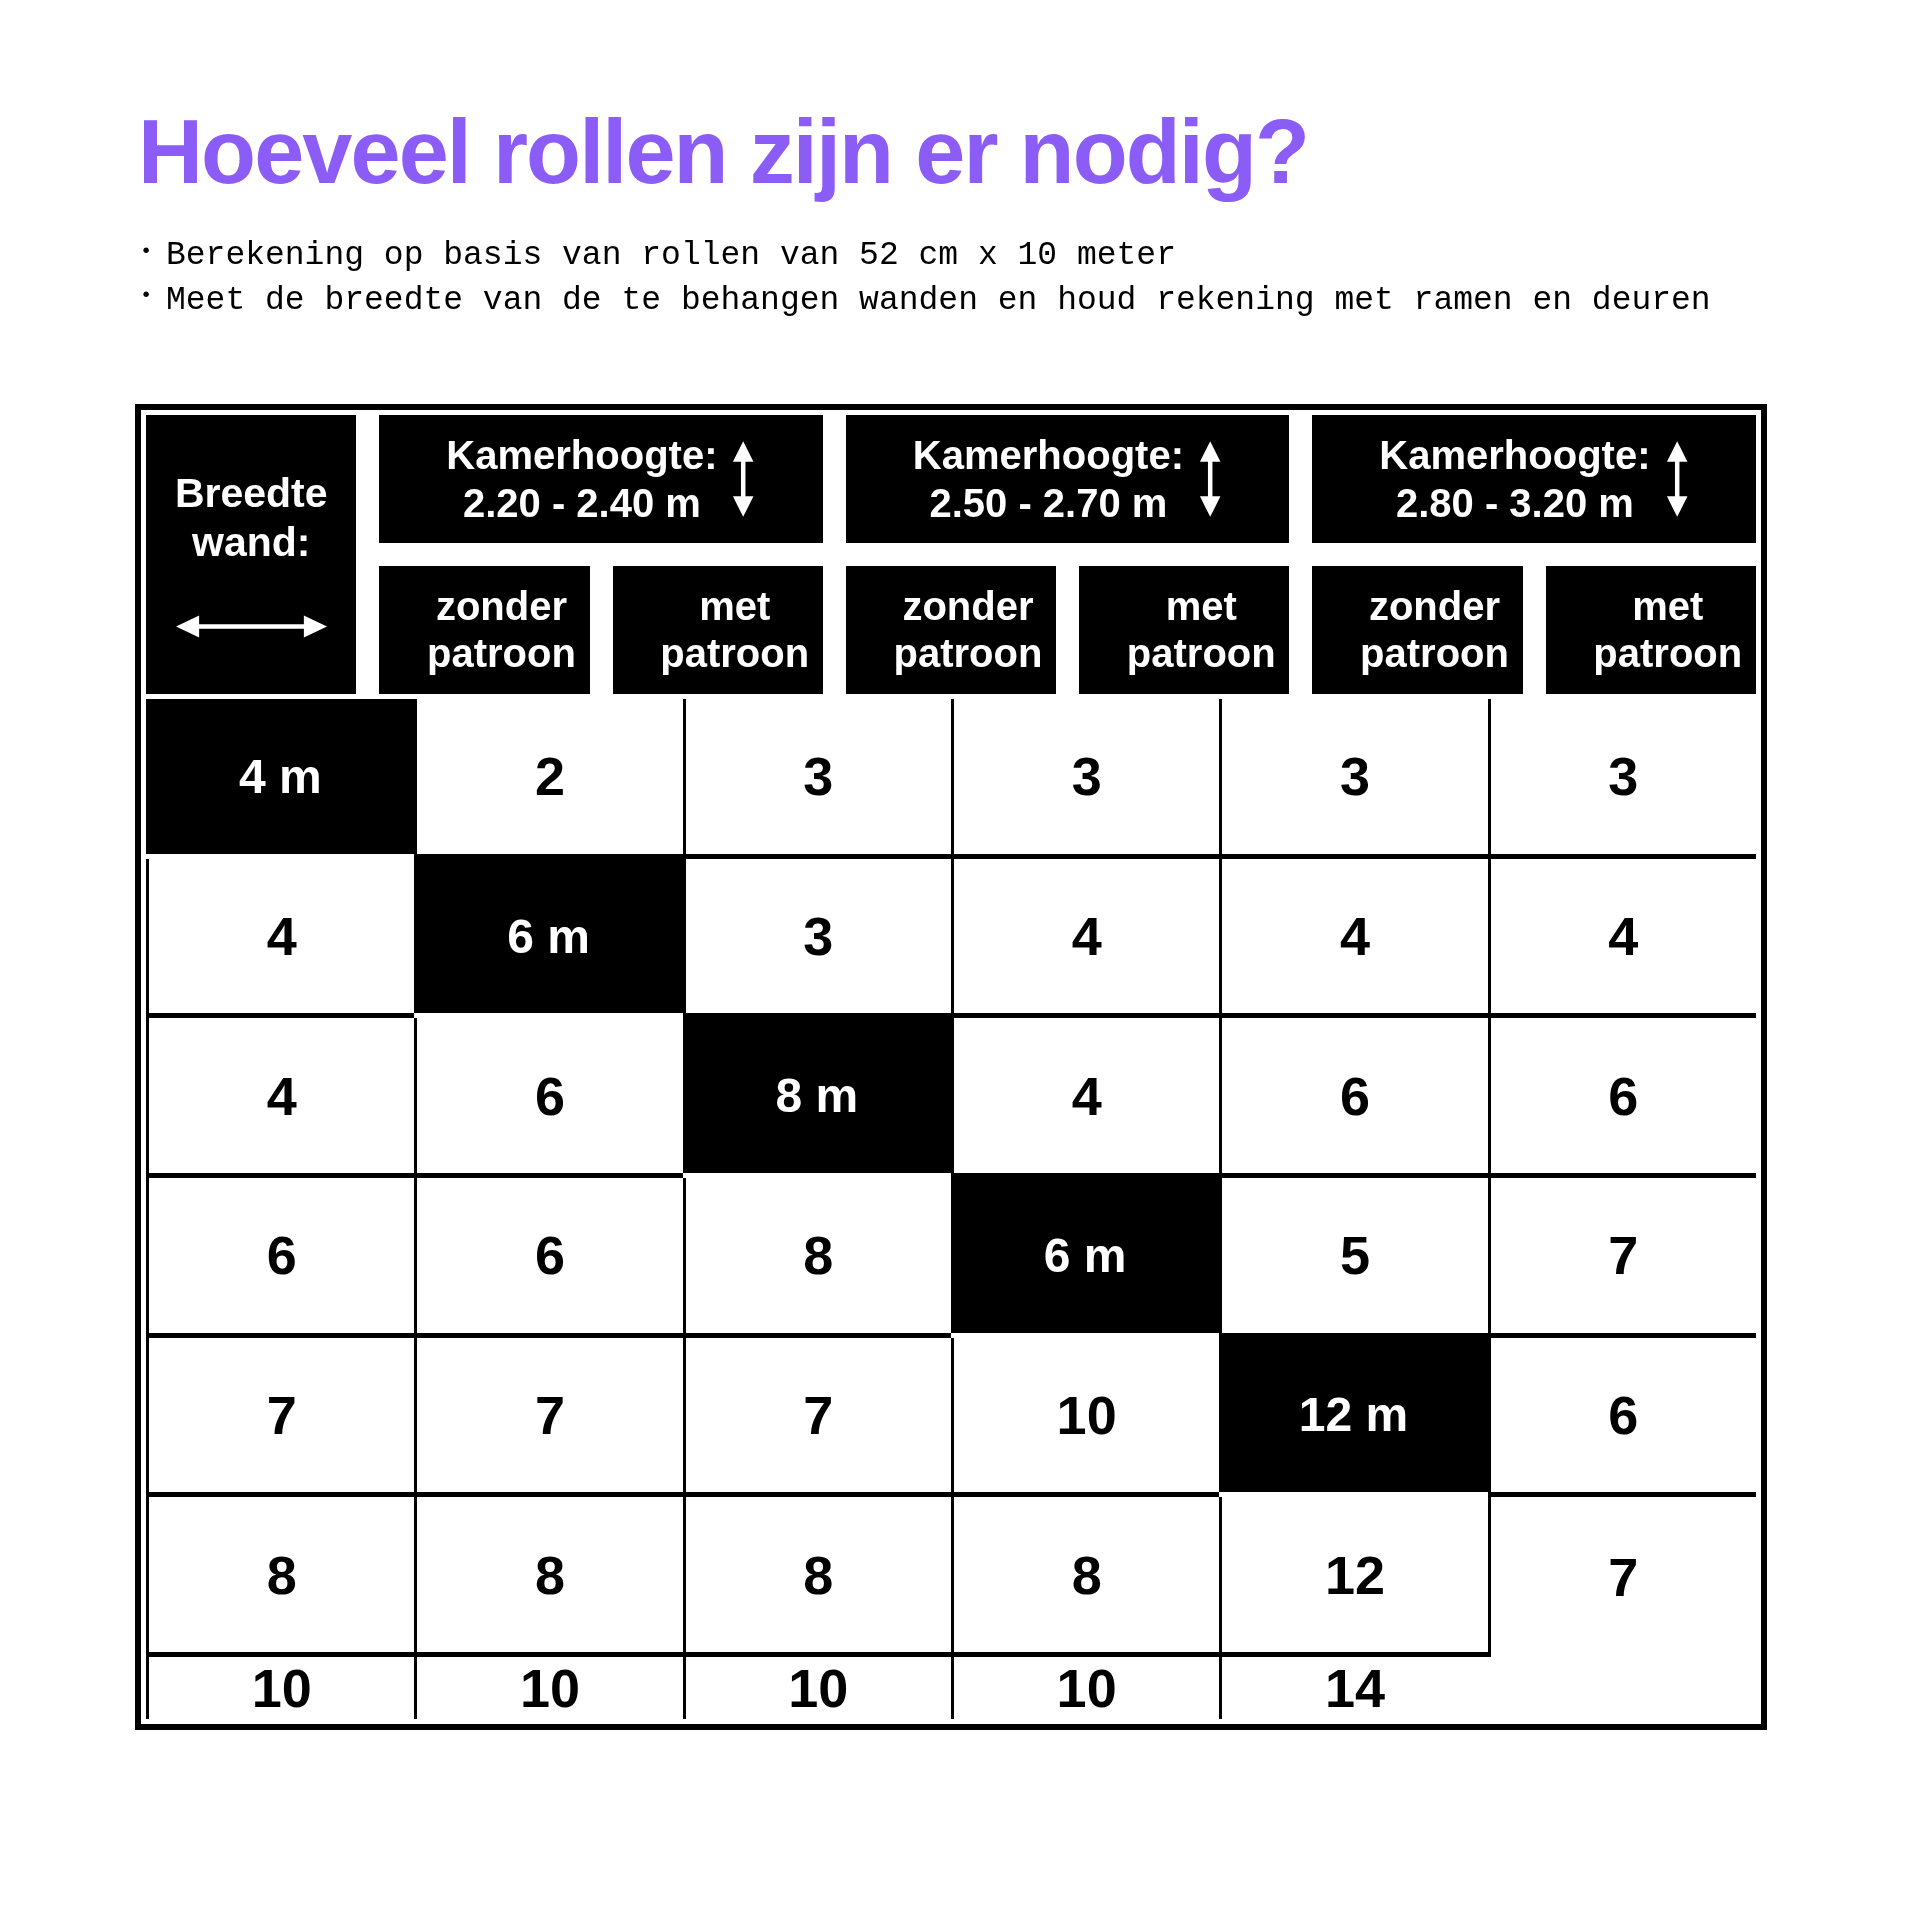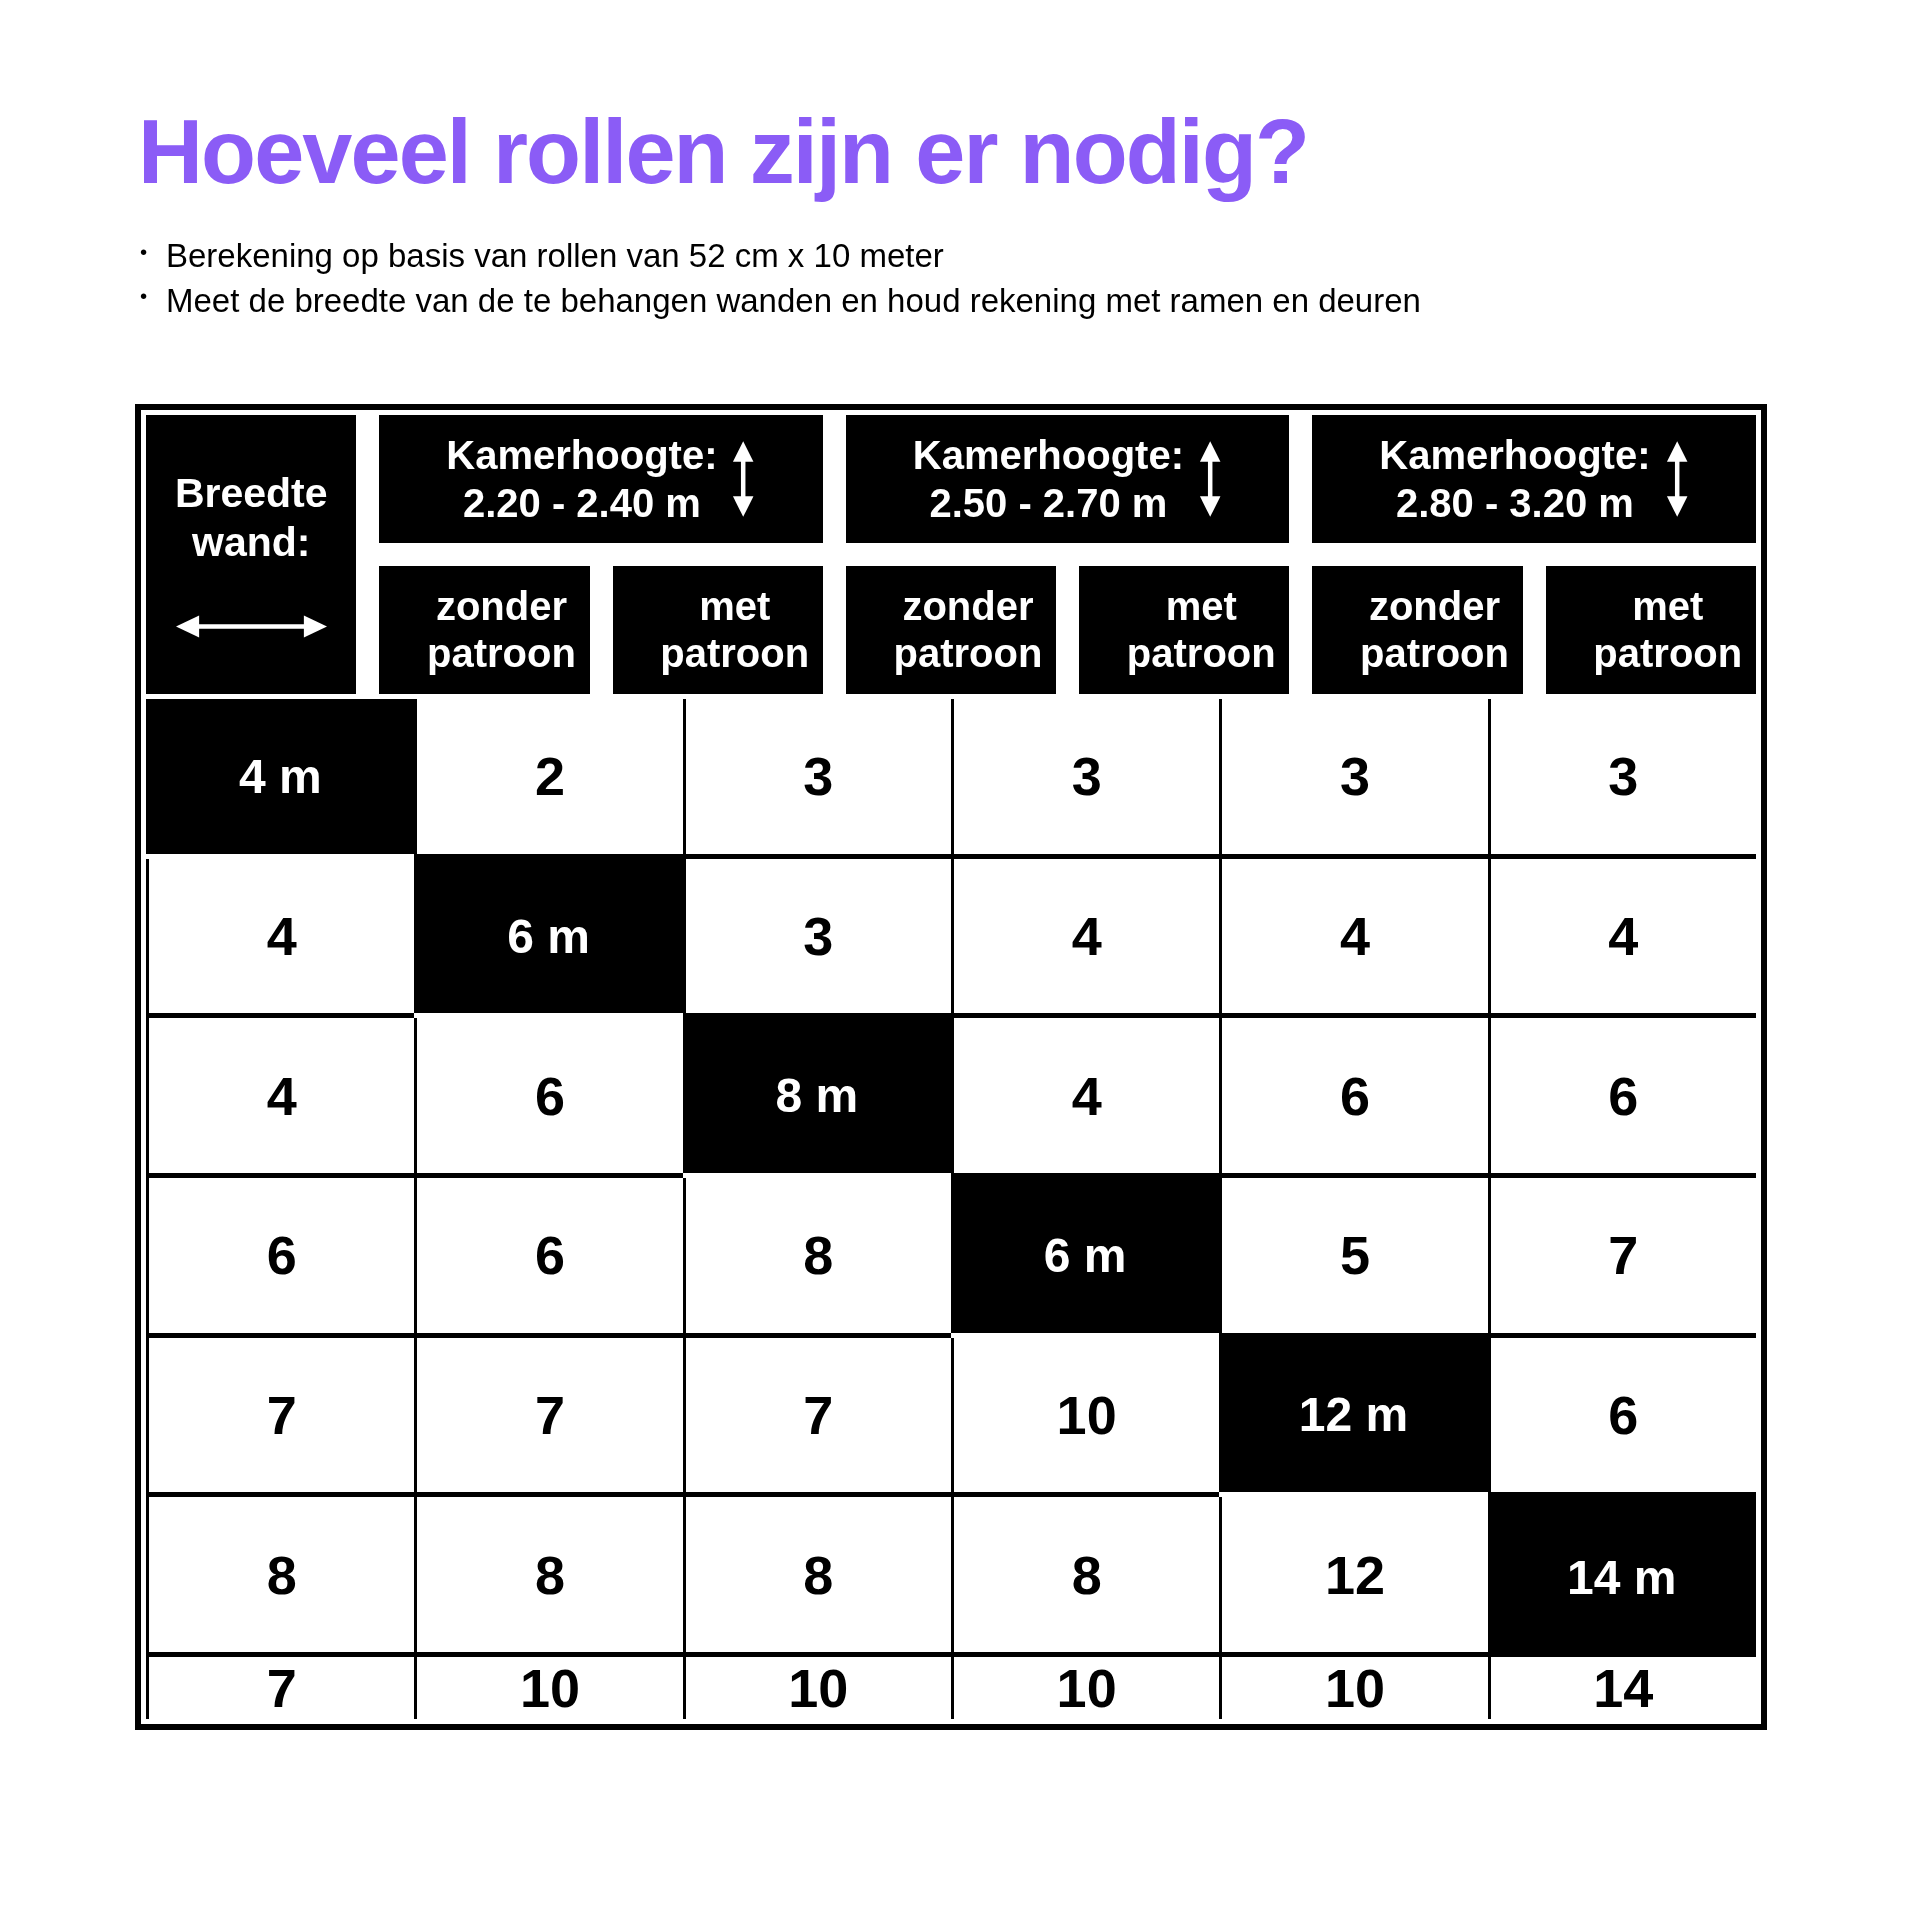--- a/index.html
+++ b/index.html
@@ -27,20 +27,21 @@
     top: 239px;
     list-style: none;
     font-size: 33px;
     line-height: 1.0;
   }
   .bullets li {
     position: relative;
     padding-left: 26px;
     margin-bottom: 11.6px;
     white-space: nowrap;
+    font-family: Liberation Mono, monospace;
   }
   .bullets li::before {
     content: "\2022";
     position: absolute;
     left: 0;
     top: 2.6px;
     font-size: 0.62em;
   }
 
   
@@ -239,21 +240,20 @@
     <div class="num">10</div>
 
     <div class="rowhead">12 m</div>
     <div class="num">6</div>
     <div class="num">8</div>
     <div class="num">8</div>
     <div class="num">8</div>
     <div class="num">8</div>
     <div class="num">12</div>
 
-    <div class="rowhead last-row">14 m</div>
     <div class="num last-row">7</div>
     <div class="num last-row">10</div>
     <div class="num last-row">10</div>
     <div class="num last-row">10</div>
     <div class="num last-row">10</div>
     <div class="num last-row">14</div>
   </div>
 
 </div>
 

